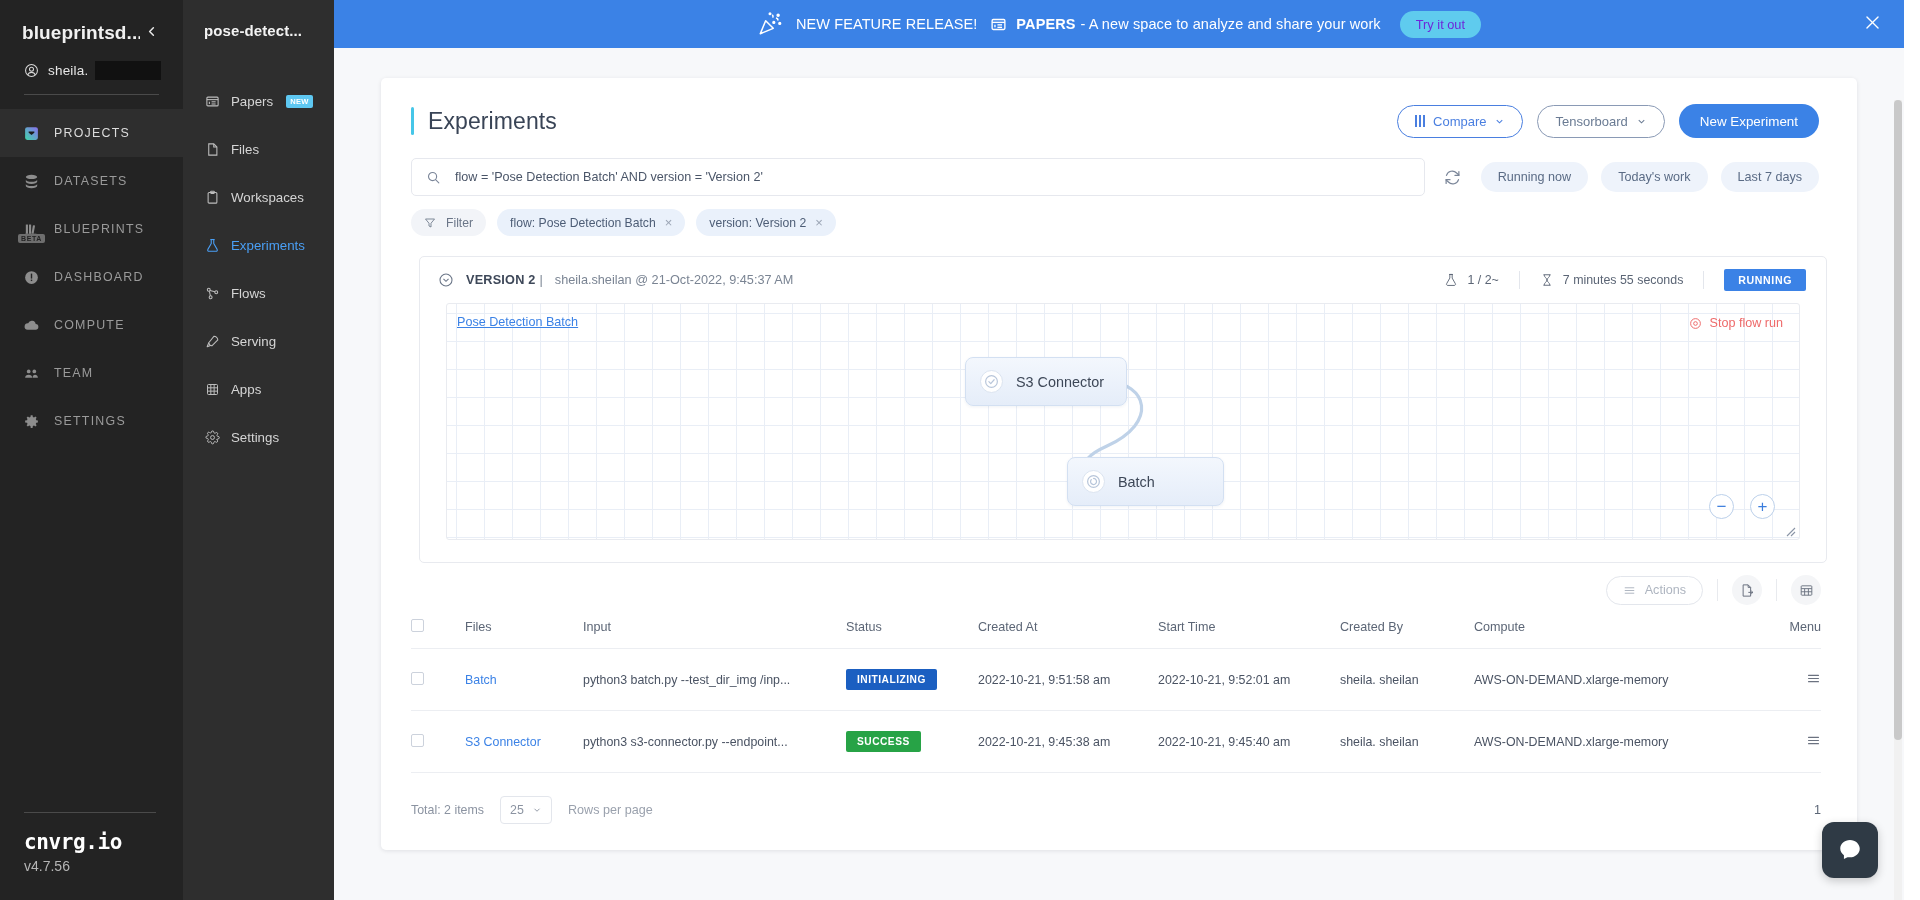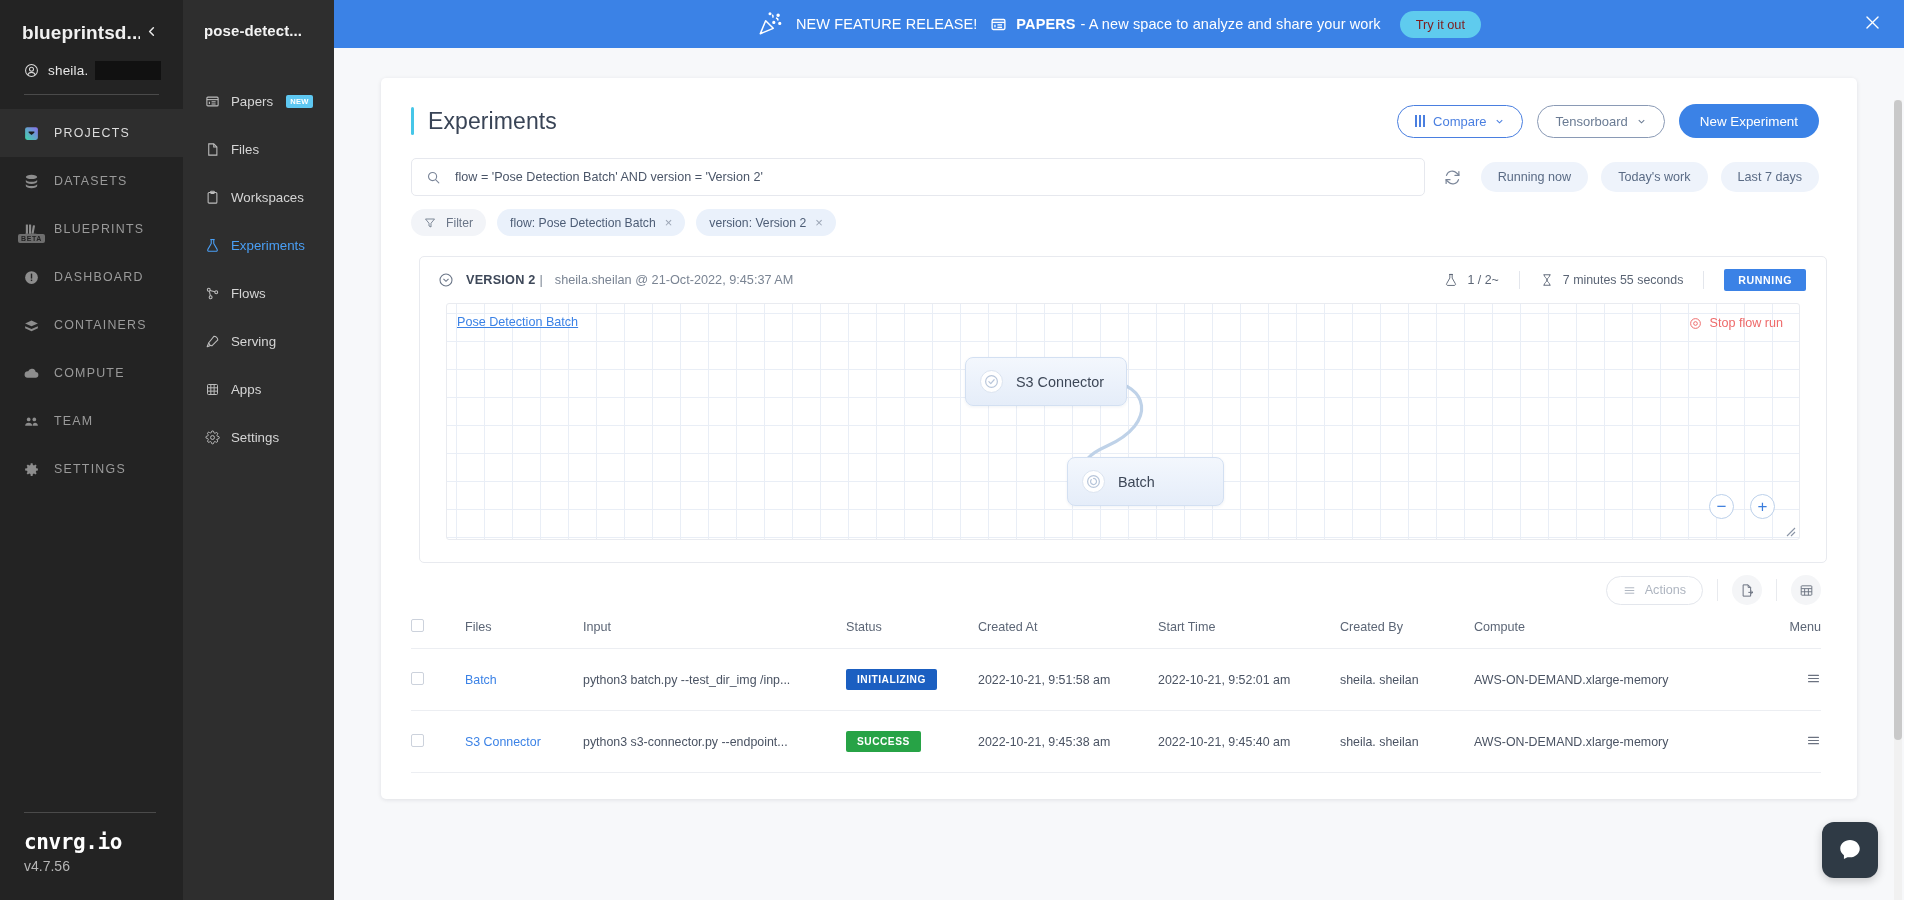--- a/index.html
+++ b/index.html
@@ -75,21 +75,21 @@
 
   
   .main { flex: 1; height: 900px; display: flex; flex-direction: column; background:#f7f8fa; position: relative; }
 
   .banner {
     height: 48px; background: #3b82e6; display:flex; align-items:center; justify-content:center;
     gap: 13px; position: relative; flex: 0 0 48px;
   }
   .banner-txt { color:#fff; font-size: 14.5px; letter-spacing: .1px; }
   .banner-try {
-    background:#5fcbee; color:#7f1d1d; font-size: 12.8px; border:none; border-radius: 14px;
+    background:#5fcbee; color:#6d28d9; font-size: 12.8px; border:none; border-radius: 14px;
     padding: 6px 16px; cursor:pointer; margin-left: 6px;
   }
   .banner-close { position:absolute; right: 22px; top:50%; transform:translateY(-50%); color:#fff; font-size: 21px; cursor:pointer; line-height:1; }
   .banner-ico { width: 26px; height: 26px; color:#fff; }
 
   .scrollarea { flex: 1; overflow: hidden; position: relative; padding: 0; }
   .scrollbar {
     position:absolute; right: 2px; top: 52px; width: 8px; height: 820px;
   }
   .scrollbar .track { width:8px; height:100%; background:#f1f1f1; }
@@ -325,29 +325,20 @@
         <span class="ri-ico">
           <svg width="17" height="17" viewBox="0 0 24 24" fill="currentColor">
               <circle cx="12" cy="12" r="9"></circle>
               <rect x="11" y="6.5" width="2" height="7" fill="#232323"></rect>
               <rect x="11" y="15" width="2" height="2" fill="#232323"></rect>
             </svg>
         </span>
         <span class="ri-lbl">DASHBOARD</span>
       </div>
 
-      <div class="rail-item">
-        <span class="ri-ico">
-          <svg width="17" height="17" viewBox="0 0 24 24" fill="currentColor">
-              <path d="M3 9l9-4 9 4-9 4z"></path>
-              <path d="M3 13l9 4 9-4v3l-9 4-9-4z"></path>
-            </svg>
-        </span>
-        <span class="ri-lbl">CONTAINERS</span>
-      </div>
 
       <div class="rail-item">
         <span class="ri-ico">
           <svg width="17" height="17" viewBox="0 0 24 24" fill="currentColor">
               <path d="M6.5 18h11a4 4 0 0 0 .4-8 5.5 5.5 0 0 0-10.6-1.3A3.6 3.6 0 0 0 6.5 18z"></path>
             </svg>
         </span>
         <span class="ri-lbl">COMPUTE</span>
       </div>
 
@@ -749,20 +740,31 @@
                       <line x1="4" y1="7" x2="20" y2="7"></line>
                       <line x1="4" y1="12" x2="20" y2="12"></line>
                       <line x1="4" y1="17" x2="20" y2="17"></line>
                     </svg>
                 </span>
               </td>
             </tr>
           </tbody>
         </table>
 
+        <div class="tbl-footer">
+          <span class="total-lbl">Total: 2 items</span>
+          <div class="rows-sel">
+            <span>25</span>
+            <svg width="10" height="10" viewBox="0 0 24 24" fill="none" stroke="currentColor" stroke-width="2.2">
+                <polyline points="6 9 12 15 18 9"></polyline>
+              </svg>
+          </div>
+          <span class="rows-lbl">Rows per page</span>
+          <span class="page-num">1</span>
+        </div>
       </div>
 
       <div class="scrollbar">
         <div class="track"></div>
         <div class="thumb"></div>
       </div>
     </div>
 
     <div class="chat-bubble">
       <svg width="26" height="26" viewBox="0 0 24 24" fill="#fff">

